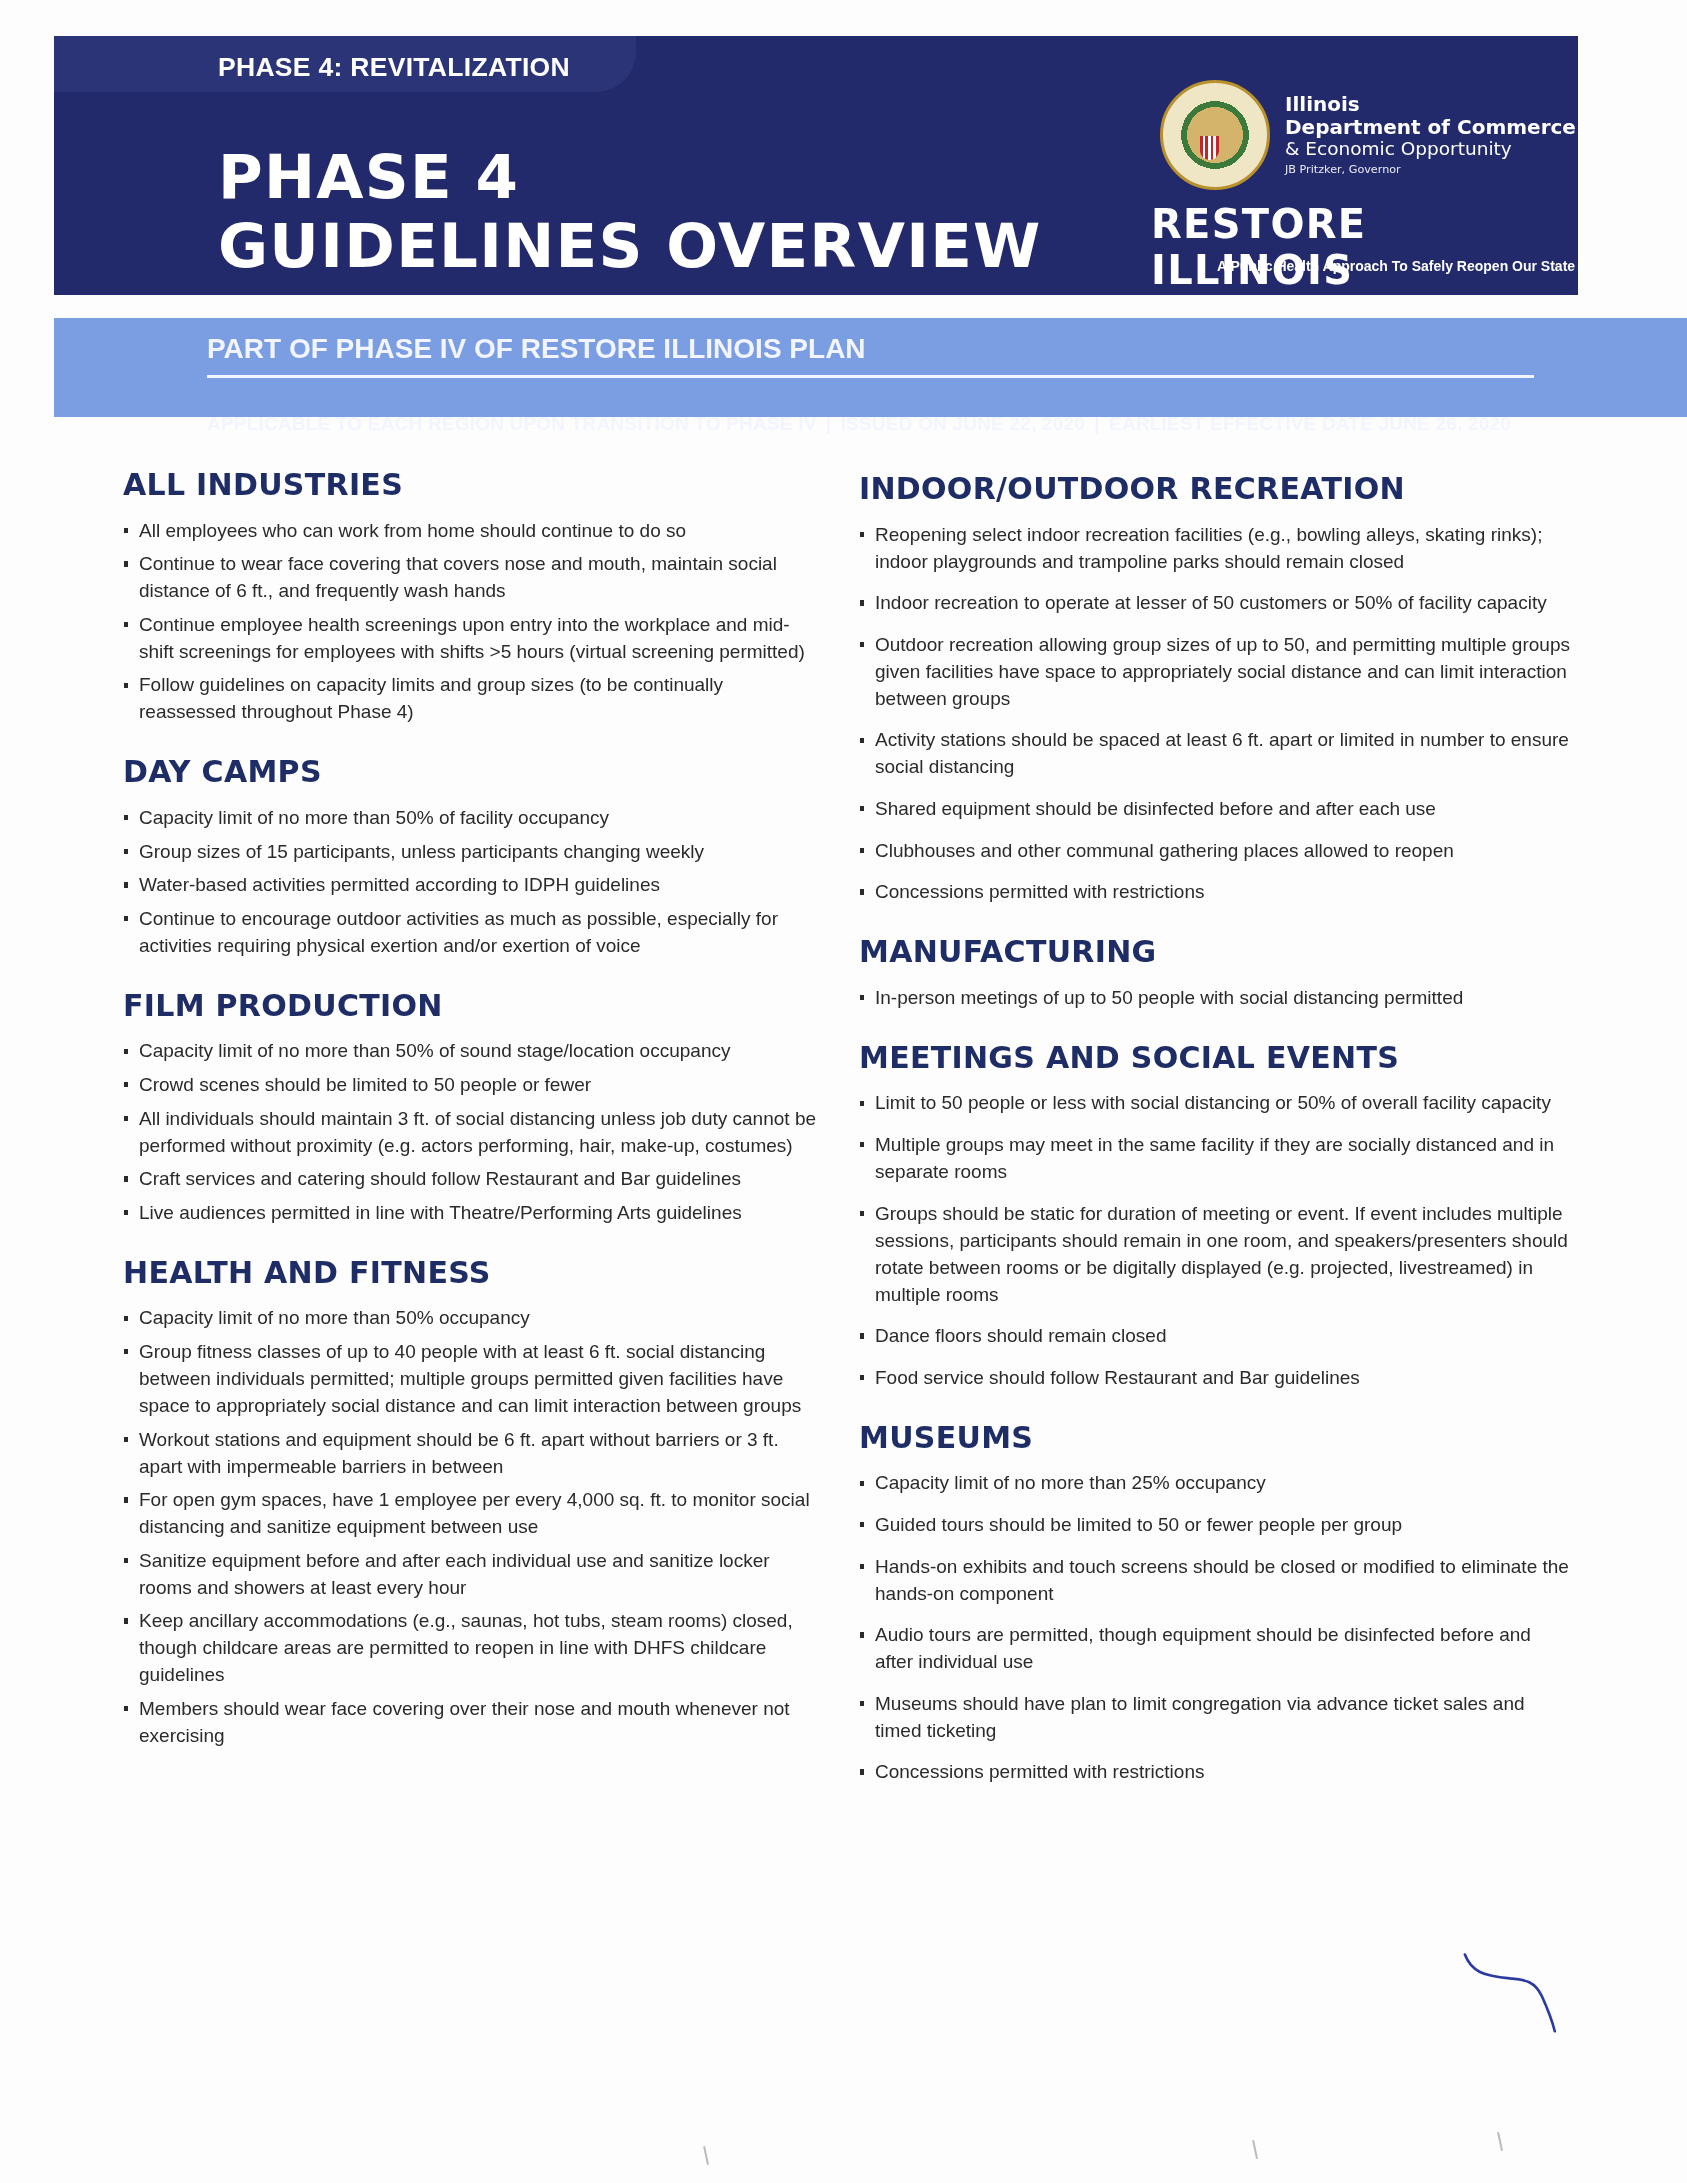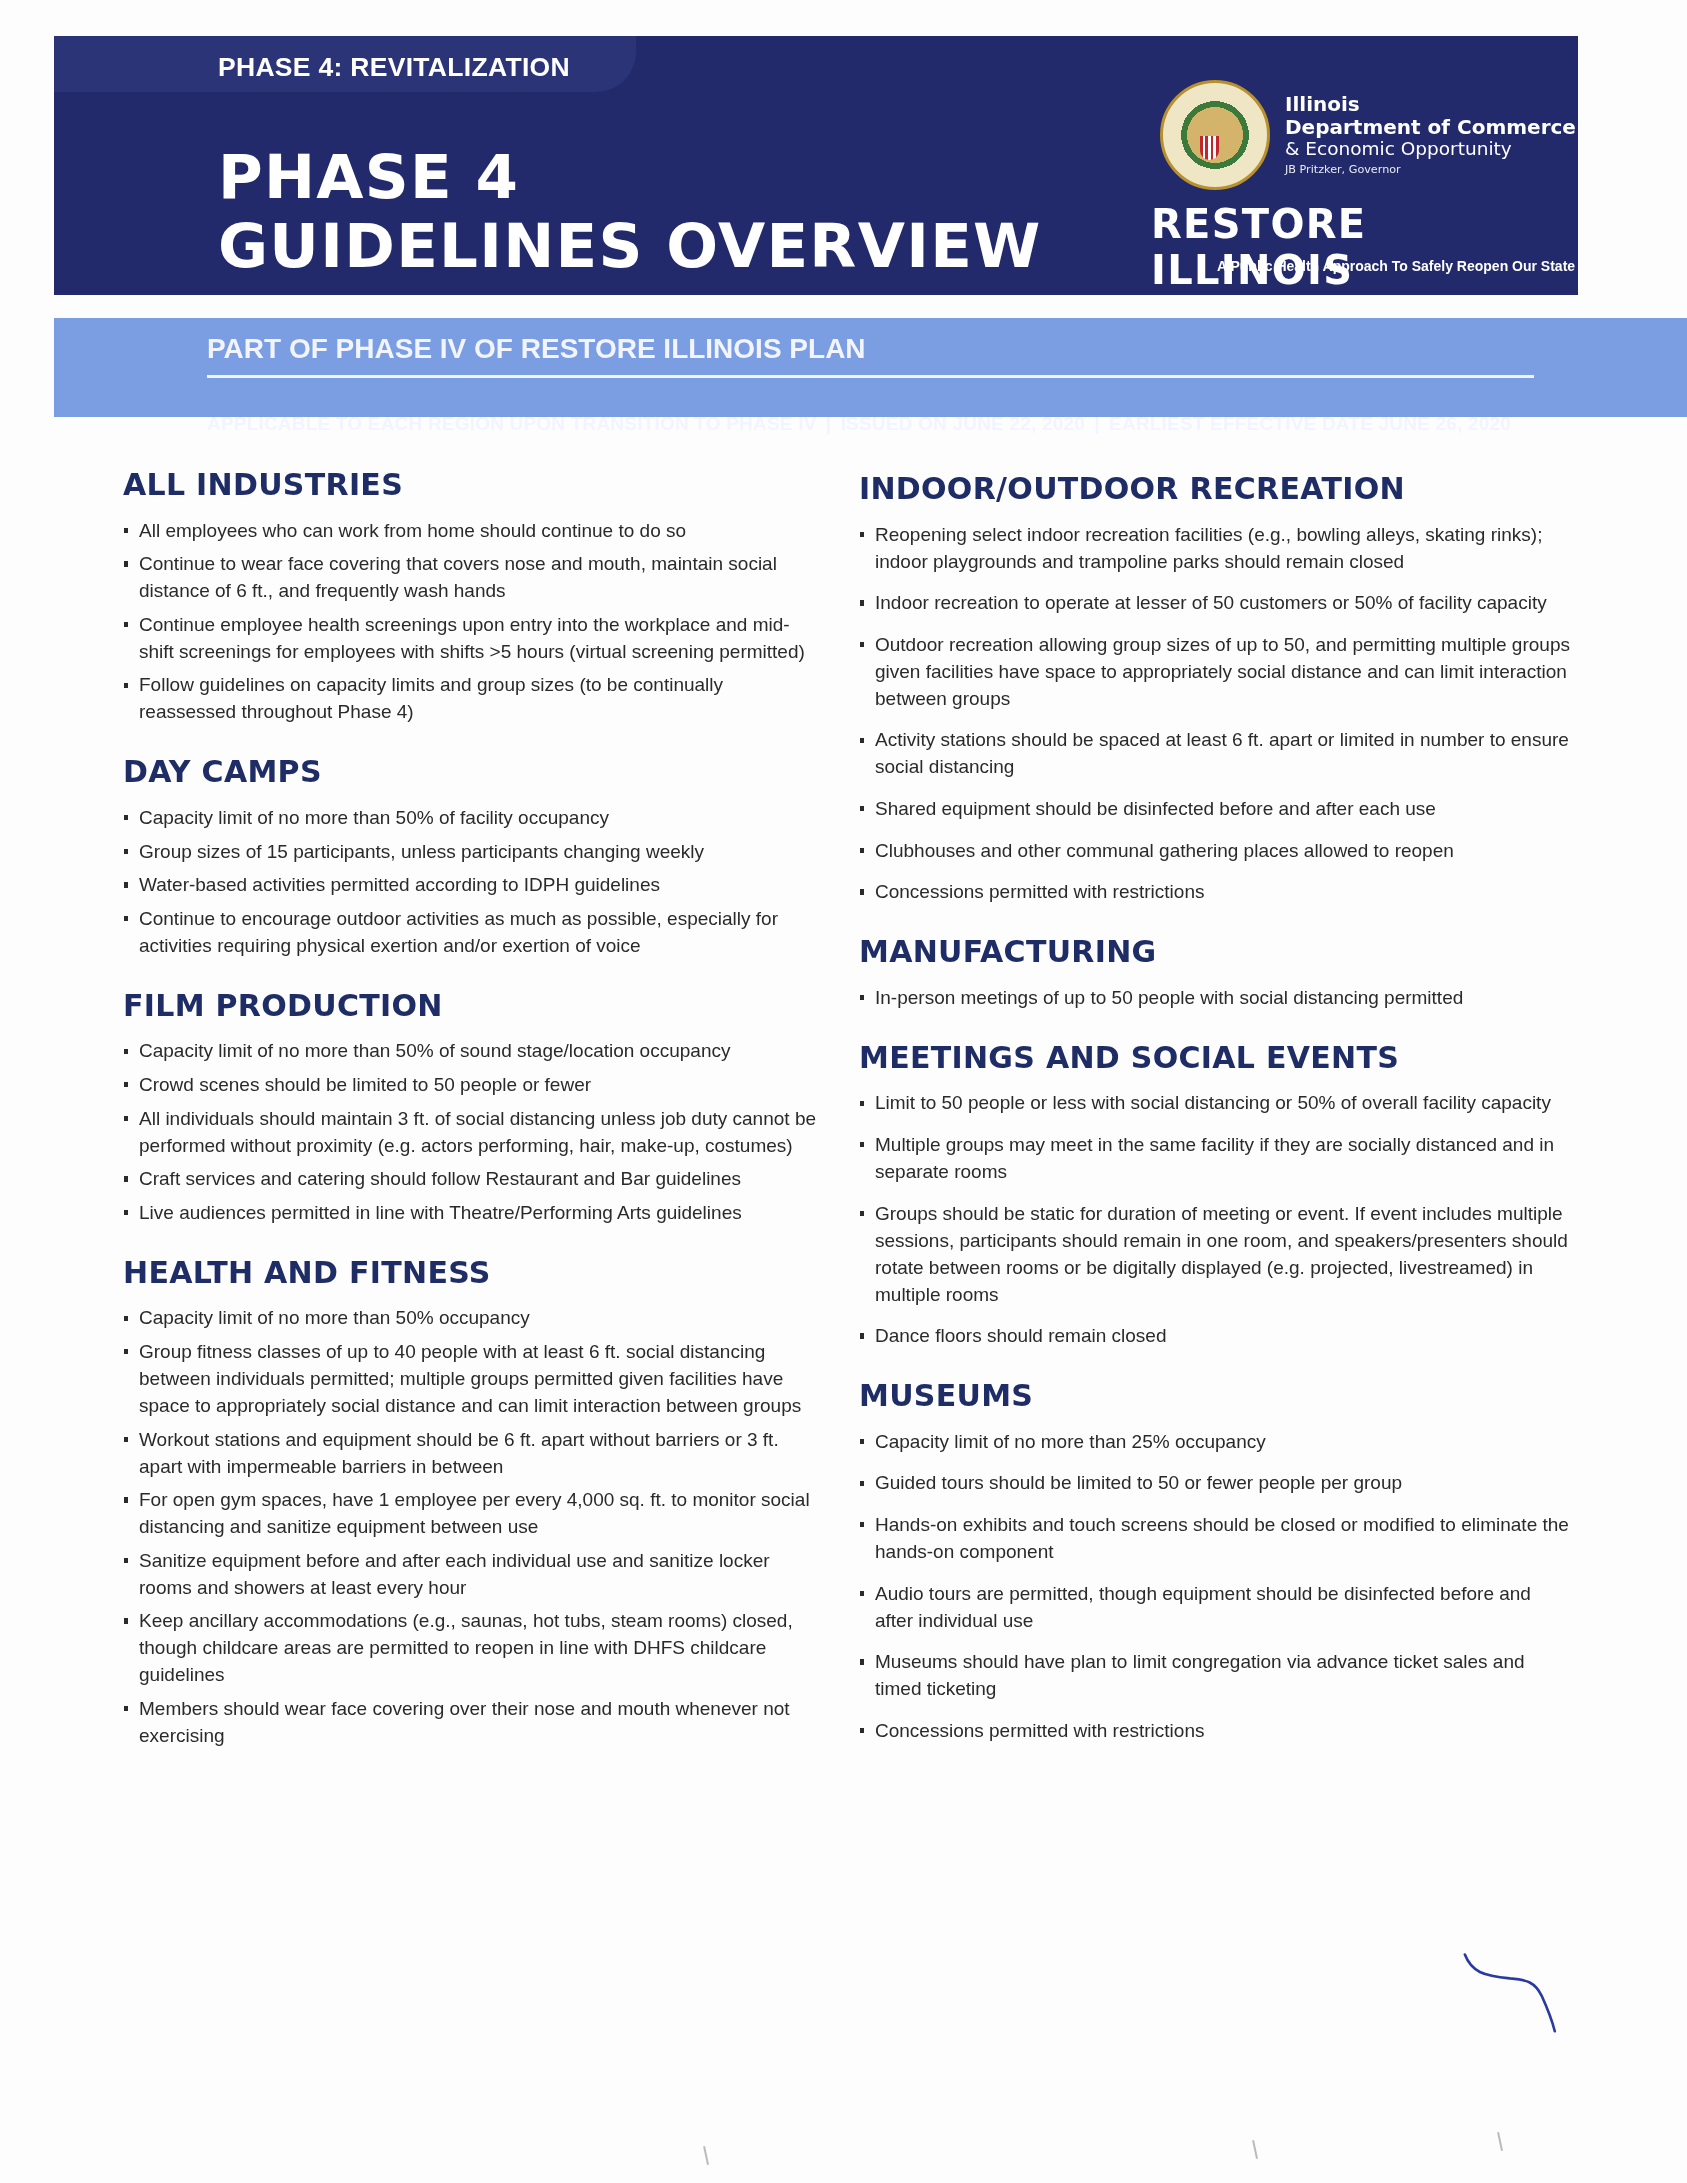--- a/index.html
+++ b/index.html
@@ -173,20 +173,21 @@
       <li>In-person meetings of up to 50 people with social distancing permitted</li>
     </ul>
   </div>
   <div class="section">
     <h2>MEETINGS AND SOCIAL EVENTS</h2>
     <ul>
       <li>Limit to 50 people or less with social distancing or 50% of overall facility capacity</li>
       <li>Multiple groups may meet in the same facility if they are socially distanced and in separate rooms</li>
       <li>Groups should be static for duration of meeting or event. If event includes multiple sessions, participants should remain in one room, and speakers/presenters should rotate between rooms or be digitally displayed (e.g. projected, livestreamed) in multiple rooms</li>
       <li>Dance floors should remain closed</li>
+      <li>Food service should follow Restaurant and Bar guidelines</li>
     </ul>
   </div>
   <div class="section">
     <h2>MUSEUMS</h2>
     <ul>
       <li>Capacity limit of no more than 25% occupancy</li>
       <li>Guided tours should be limited to 50 or fewer people per group</li>
       <li>Hands-on exhibits and touch screens should be closed or modified to eliminate the hands-on component</li>
       <li>Audio tours are permitted, though equipment should be disinfected before and after individual use</li>
       <li>Museums should have plan to limit congregation via advance ticket sales and timed ticketing</li>

